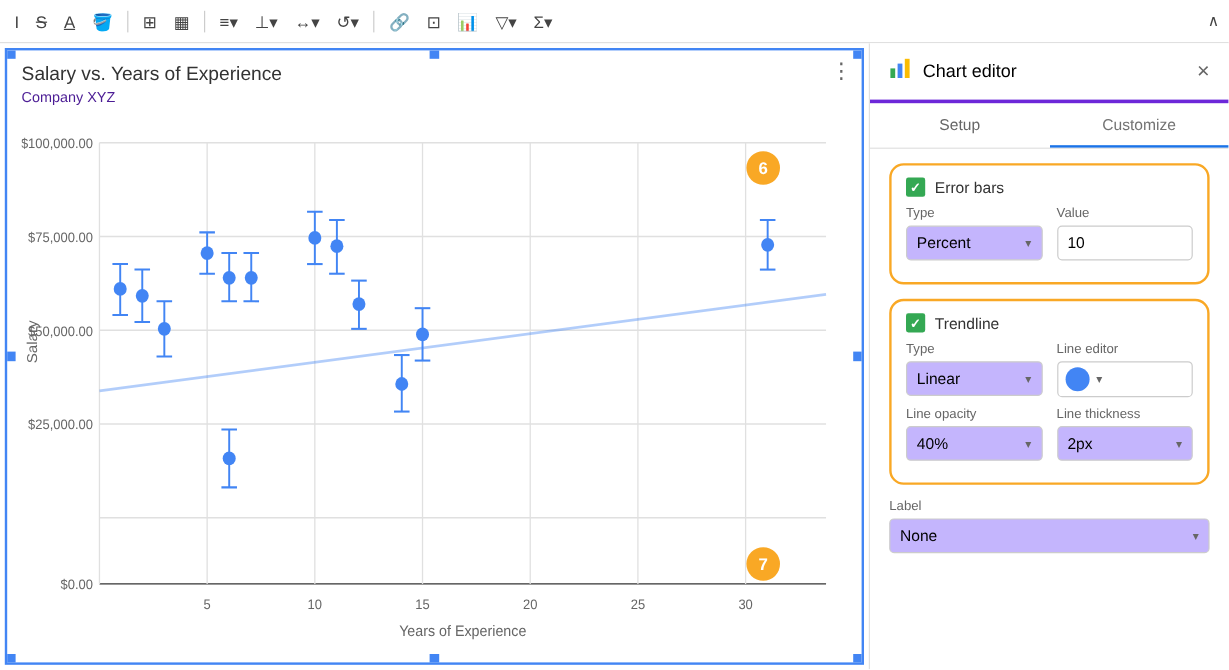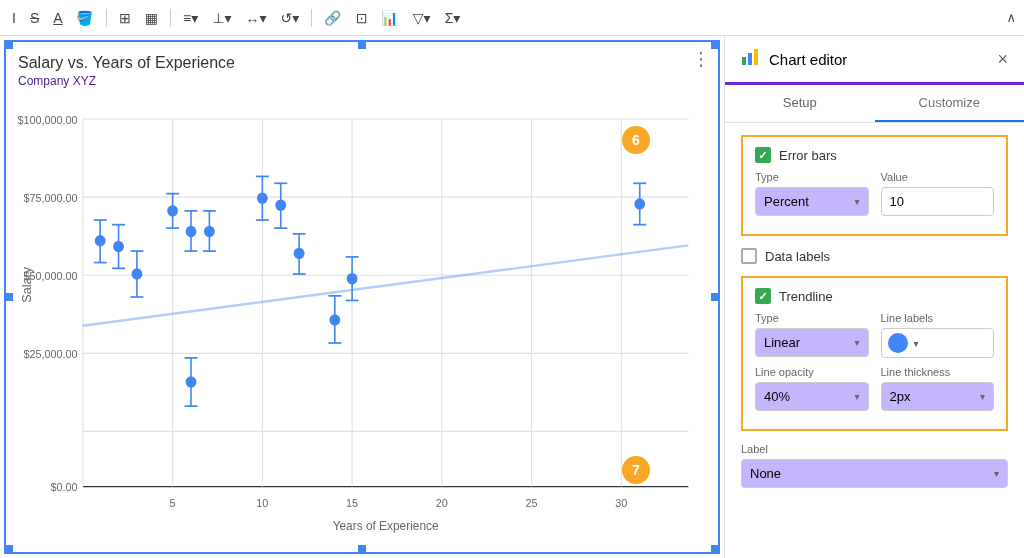--- a/index.html
+++ b/index.html
@@ -72,21 +72,21 @@
     }
     .panel-tab.active {
       color: #737373; border-bottom: 2px solid #1a73e8; font-weight: 500;
     }
 
     
     .panel-content { padding: 12px 16px; display: flex; flex-direction: column; gap: 12px; }
 
     
     .section-box {
-      border: 2px solid #f9a825; border-radius: 0; padding: 10px 12px;
+      border: 2px solid #f9a825; border-radius: 12px; padding: 10px 12px;
     }
 
     
     .checkbox-row { display: flex; align-items: center; gap: 8px; margin-bottom: 8px; }
     .checkbox-green {
       width: 16px; height: 16px; background: #34a853; border-radius: 2px;
       display: flex; align-items: center; justify-content: center;
       flex-shrink: 0; cursor: pointer;
     }
     .checkbox-green::after { content: '✓'; color: #fff; font-size: 11px; font-weight: bold; }
@@ -335,41 +335,37 @@
               <span class="arrow">▾</span>
             </div>
           </div>
           <div class="form-group">
             <span class="form-label">Value</span>
             <input class="input-field" type="text" value="10" style="">
           </div>
         </div>
       </div>
 
-      <div class="simple-row">
-        <div class="checkbox-unchecked"></div>
-        <span class="checkbox-label">Data labels</span>
-      </div>
 
       <div class="section-box">
         <div class="checkbox-row">
           <div class="checkbox-green"></div>
           <span class="checkbox-label">Trendline</span>
         </div>
 
         <div class="form-row">
           <div class="form-group">
             <span class="form-label">Type</span>
             <div class="select-field">
               <span>Linear</span>
               <span class="arrow">▾</span>
             </div>
           </div>
           <div class="form-group">
-            <span class="form-label">Line labels</span>
+            <span class="form-label">Line editor</span>
             <div class="color-select">
               <div class="color-dot"></div>
               <span class="arrow">▾</span>
             </div>
           </div>
         </div>
 
         <div class="form-row">
           <div class="form-group">
             <span class="form-label">Line opacity</span>

